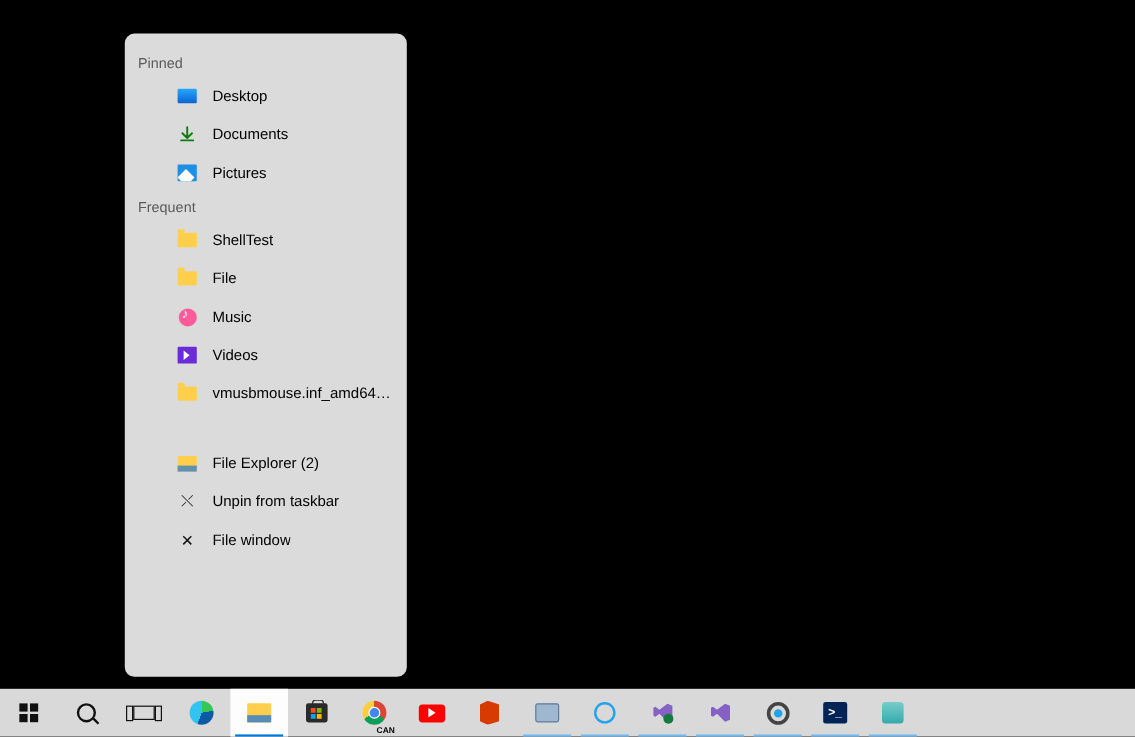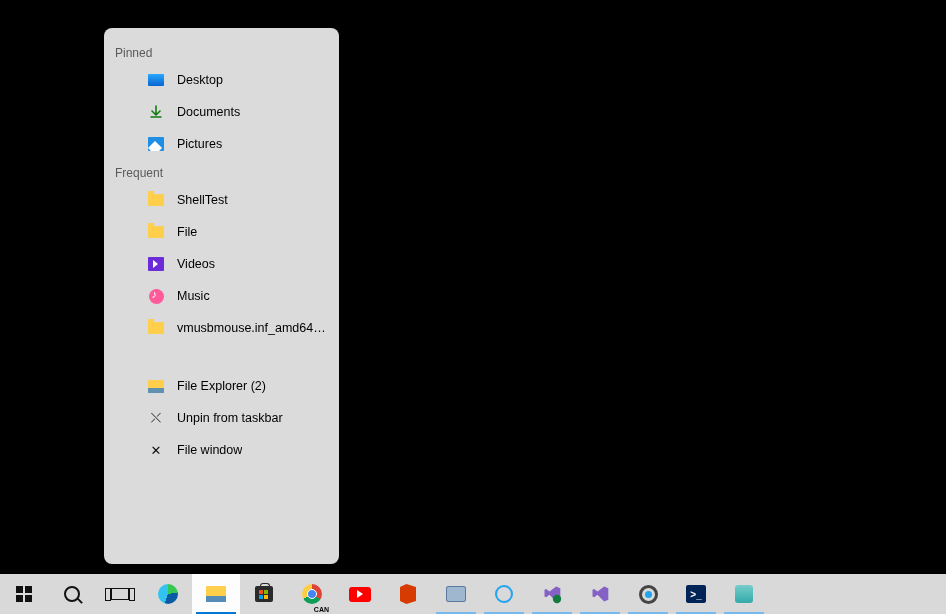--- a/index.html
+++ b/index.html
@@ -142,29 +142,29 @@
     <span class="label">ShellTest</span>
   </div>
   <div class="jl-item">
     <span class="icon-slot">
         <span class="ic-folder"></span>
       </span>
     <span class="label">File</span>
   </div>
   <div class="jl-item">
     <span class="icon-slot">
+        <span class="ic-music"></span>
+      </span>
+    <span class="label">Music</span>
+  </div>
+  <div class="jl-item">
+    <span class="icon-slot">
         <span class="ic-video"></span>
       </span>
     <span class="label">Videos</span>
-  </div>
-  <div class="jl-item">
-    <span class="icon-slot">
-        <span class="ic-music"></span>
-      </span>
-    <span class="label">Music</span>
   </div>
   <div class="jl-item">
     <span class="icon-slot">
         <span class="ic-folder"></span>
       </span>
     <span class="label">vmusbmouse.inf_amd64_64ac7a0a...</span>
   </div>
 
   <div class="spacer-block"></div>
 

